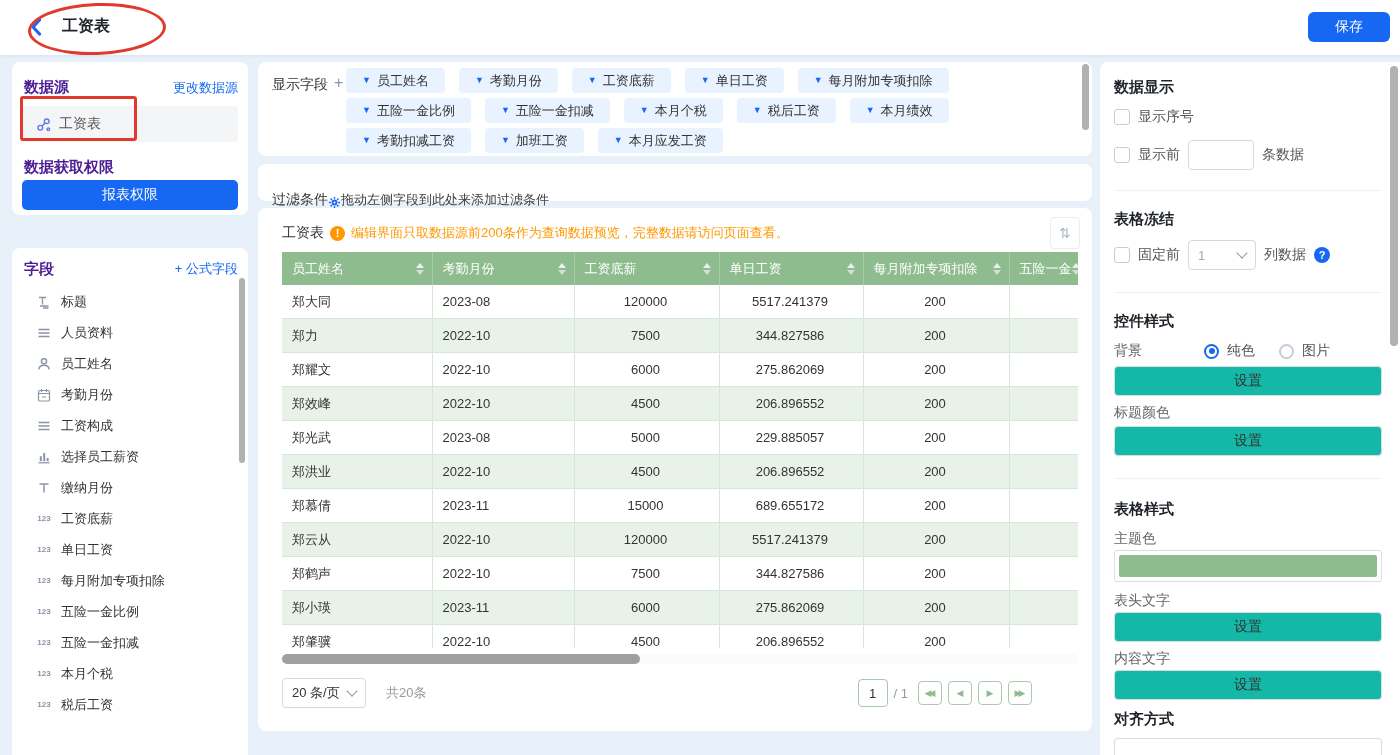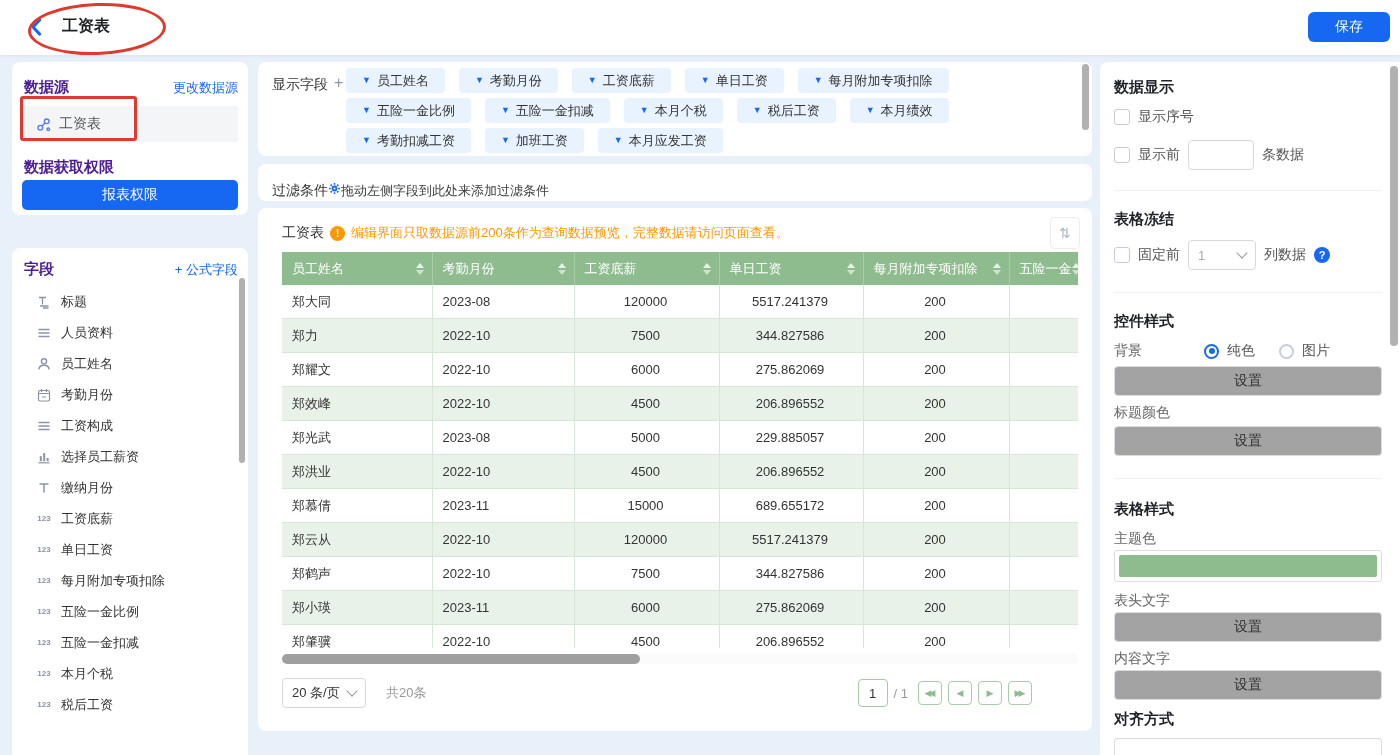--- a/index.html
+++ b/index.html
@@ -28,39 +28,39 @@
   .sec-title{font-size:15px;font-weight:700;color:#4c1d95}
   .lt-row1{position:absolute;left:12px;right:10px;top:16px;display:flex;justify-content:space-between;align-items:center}
   .blue-link{color:#1668f2;font-size:13px;cursor:pointer;text-decoration:none}
   .ds-item{position:absolute;left:10px;top:44px;width:216px;height:36px;background:#f4f5f7;border-radius:3px;
            display:flex;align-items:center;gap:8px;padding-left:14px;box-sizing:border-box;color:#555;font-size:14px;cursor:pointer}
   .lt-sec2{position:absolute;left:12px;top:96px}
   .perm-btn{position:absolute;left:10px;top:118px;width:216px;height:30px;background:#1668f2;color:#fff;border:none;
             border-radius:5px;font-size:14px;cursor:pointer;font-family:inherit}
 
   .left-fields{left:12px;top:248px;width:236px;height:520px;}
-  .lf-head{position:absolute;left:12px;right:10px;top:12px;display:flex;justify-content:space-between;align-items:flex-end}
+  .lf-head{position:absolute;left:12px;right:10px;top:12px;display:flex;justify-content:space-between;align-items:flex-start}
   .field-list{position:absolute;left:0;top:38px;right:0;bottom:0;overflow:hidden}
   .field-item{height:31px;display:flex;align-items:center;gap:9px;padding-left:24px;font-size:13px;color:#333;cursor:pointer}
   .field-item .i-icon{width:16px;display:inline-flex;justify-content:center;align-items:center;line-height:0}
   .num-ic{font-size:8px;color:#8a94a6;font-weight:700;letter-spacing:0}
   .v-thumb{position:absolute;background:#b1b1b1;border-radius:4px;}
 
   
   .chips-card{left:258px;top:62px;width:834px;height:94px;}
   .chips-label{position:absolute;left:14px;top:14px;font-size:14px;color:#333}
   .chips-plus{position:absolute;left:76px;top:12px;font-size:16px;color:#8a94a6;cursor:pointer}
   .chips-wrap{position:absolute;left:88px;top:6px;width:700px;display:flex;flex-wrap:wrap;column-gap:14px;row-gap:5px}
   .chip{height:25px;display:inline-flex;align-items:center;gap:6px;padding:0 16px;background:#e8f3ff;border-radius:4px;
         font-size:13px;color:#333;cursor:pointer;white-space:nowrap}
   .chip .tri{font-size:9px;color:#1668f2;line-height:1}
 
   
   .filter-card{left:258px;top:164px;width:834px;height:37px;}
-  .filter-inner{position:absolute;left:14px;top:18px;height:37px;display:flex;align-items:flex-start;}
+  .filter-inner{position:absolute;left:14px;top:8px;height:37px;display:flex;align-items:flex-end;}
   .filter-label{font-size:14px;color:#333}
   .filter-ph{font-size:13px;color:#404040}
 
   
   .table-card{left:258px;top:208px;width:834px;height:523px;}
   .tc-title{position:absolute;left:24px;top:16px;font-size:14px;color:#333}
   .tc-notice{position:absolute;left:72px;top:16px;display:flex;align-items:center;gap:6px;font-size:13px;color:#ff9800}
   .warn-ic{width:15px;height:15px;border-radius:50%;background:#ff9800;color:#fff;font-size:11px;font-weight:700;
            display:inline-flex;align-items:center;justify-content:center;flex:0 0 15px}
   .sort-box{position:absolute;right:12px;top:9px;width:28px;height:30px;border:1px solid #ececec;border-radius:4px;
@@ -101,21 +101,21 @@
   .mini-input{width:66px;height:30px;border:1px solid #d9d9d9;border-radius:4px;background:#fff;box-sizing:border-box;font-family:inherit;padding:0 6px}
   .mini-select{width:68px;height:30px;border:1px solid #d9d9d9;border-radius:4px;background:#fff;box-sizing:border-box;
                display:flex;align-items:center;justify-content:space-between;padding:0 9px;color:#a9a9a9;font-size:13px;cursor:pointer}
   .help-ic{width:16px;height:16px;border-radius:50%;background:#1668f2;color:#fff;font-size:11px;font-weight:700;
            display:inline-flex;align-items:center;justify-content:center;cursor:pointer}
   .divider{position:absolute;left:14px;right:18px;height:1px;background:#eef1f5}
   .radio{width:15px;height:15px;border-radius:50%;box-sizing:border-box;cursor:pointer}
   .radio.on{border:2px solid #1668f2;position:relative}
   .radio.on::after{content:"";position:absolute;left:2.5px;top:2.5px;width:6px;height:6px;border-radius:50%;background:#1668f2}
   .radio.off{border:2px solid #c6cdd8}
-  .set-btn{width:100%;height:30px;border:1px solid #d8dce3;border-radius:4px;background:#a3a3a3;font-size:14px;color:#333;
+  .set-btn{width:100%;height:30px;border:1px solid #d8dce3;border-radius:4px;background:#14b8a6;font-size:14px;color:#333;
            cursor:pointer;font-family:inherit}
   .sub-label{font-size:14px;color:#666}
   .swatch-outer{width:100%;height:32px;border:1px solid #d8dce3;border-radius:3px;box-sizing:border-box;background:#fff;cursor:pointer}
   .swatch-inner{margin:4px;height:22px;border-radius:2px;background:var(--theme)}
   .partial-box{position:absolute;left:14px;right:18px;top:676px;height:22px;border:1px solid #d8dce3;border-radius:4px 4px 0 0;border-bottom:none;background:#fff}
 </style>
 </head>
 <body>
 
 <div class="topbar">

